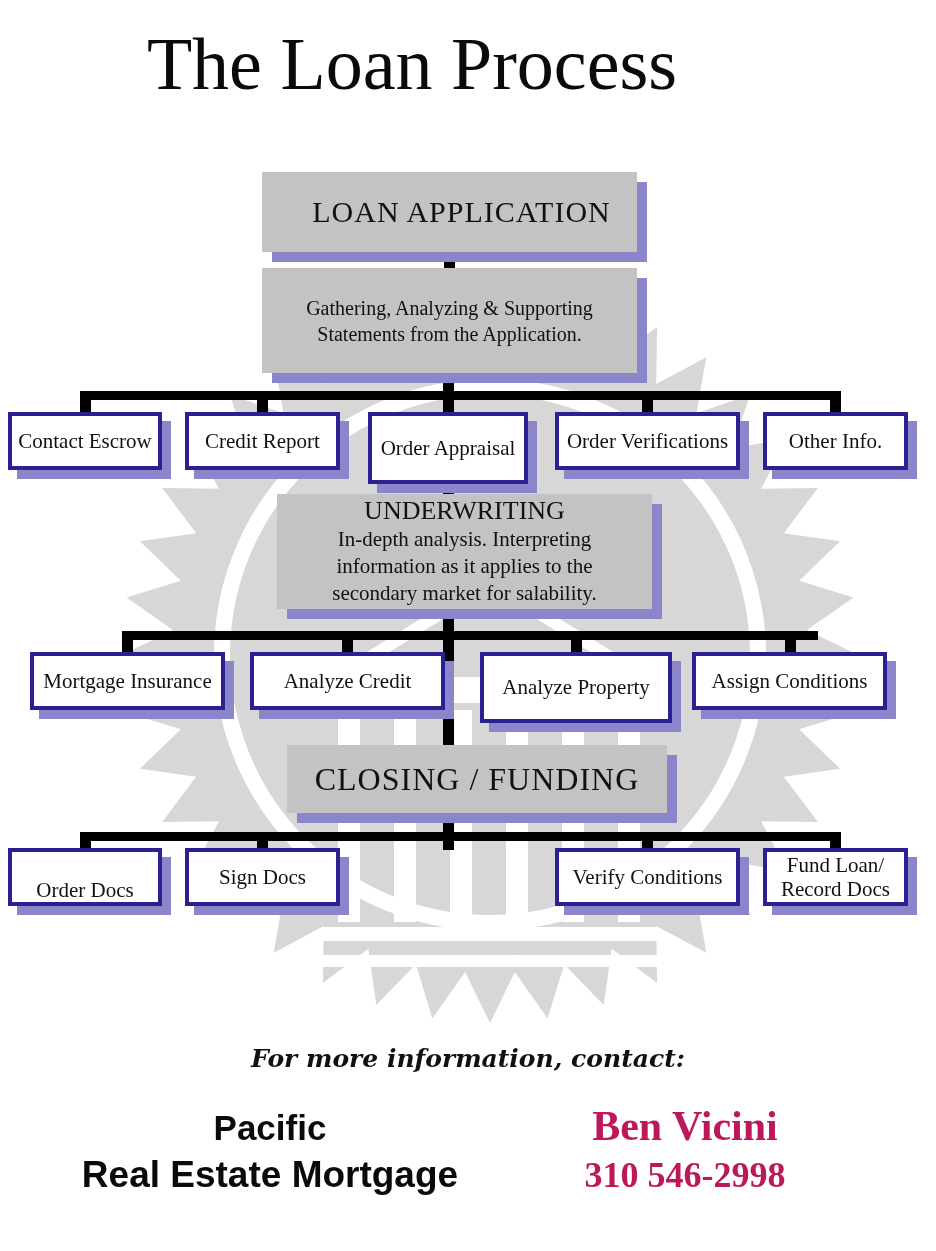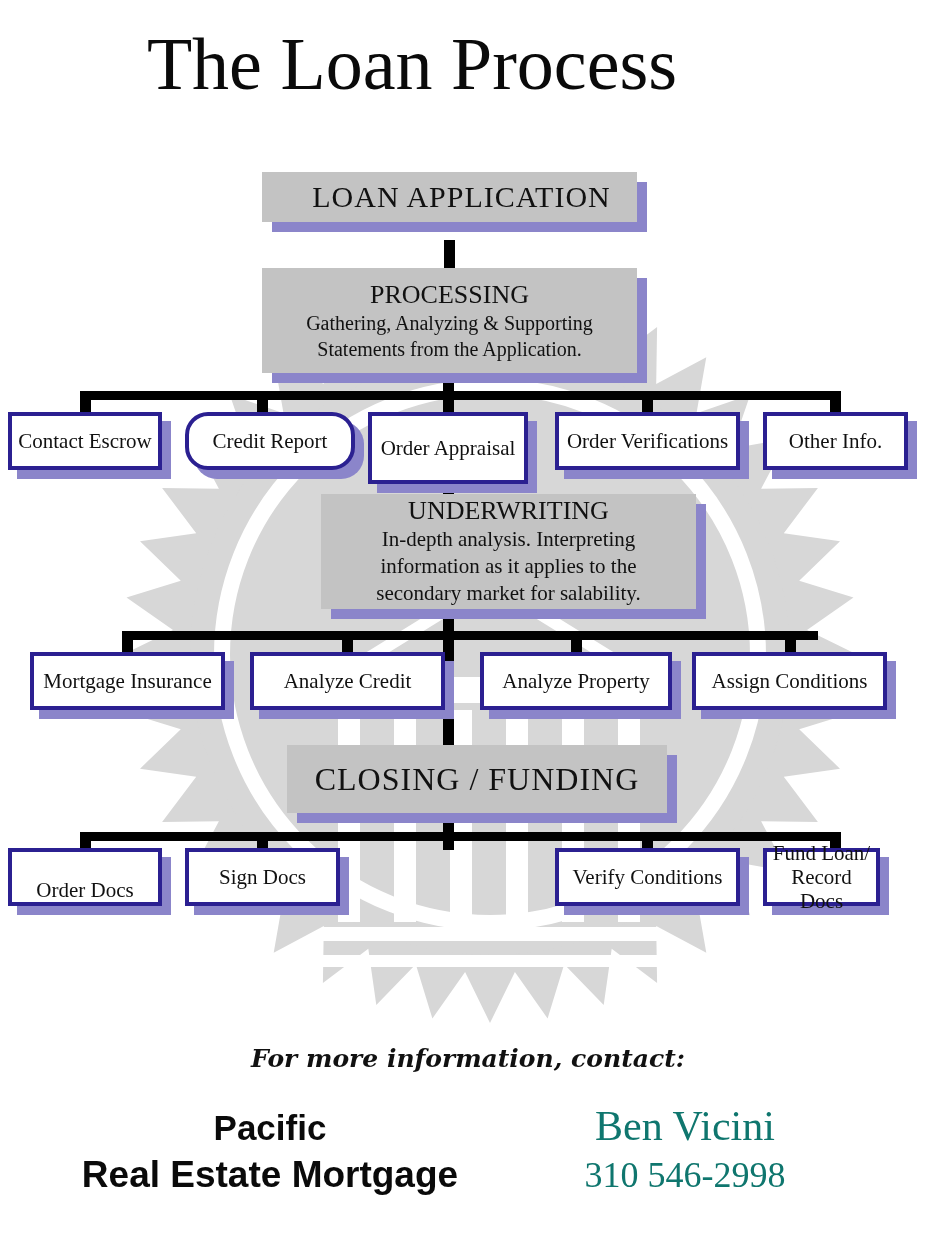--- a/index.html
+++ b/index.html
@@ -20,21 +20,21 @@
   .vline{position:absolute;width:11px;background:#000;z-index:1;}
   .hline{position:absolute;height:9px;background:#000;z-index:1;}
   .contact-note{position:absolute;left:100px;top:1044px;width:736px;text-align:center;
         font-family:"DejaVu Serif",serif;font-style:italic;font-weight:700;
         font-size:25px;z-index:2;}
   .company{position:absolute;left:40px;width:460px;text-align:center;z-index:2;
         font-family:"Liberation Sans",sans-serif;font-weight:800;color:#0a0a0a;}
   .company.l1{top:1108px;font-size:35px;}
   .company.l2{top:1154px;font-size:37px;}
   .agent{position:absolute;left:530px;width:310px;text-align:center;z-index:2;
-        font-family:"Liberation Serif",serif;font-weight:400;color:#0f766e;}
+        font-family:"Liberation Serif",serif;font-weight:700;color:#be185d;}
   .agent.name{top:1102px;font-size:42px;}
   .agent.phone{top:1154px;font-size:36px;}
 </style>
 </head>
 <body>
 
 <div class="page">
 
   <svg class="watermark" viewBox="0 0 800 800">
     <polygon id="starburst" fill="#d7d7d7" points="400.0,32.0 424.9,83.0 457.6,36.5 474.2,90.8 513.7,50.0 521.7,106.2 567.1,72.1 566.2,128.9 616.3,102.3 606.5,158.2 660.2,139.8 641.8,193.5 697.7,183.7 671.1,233.8 727.9,232.9 693.8,278.3 750.0,286.3 709.2,325.8 763.5,342.4 717.0,375.1 768.0,400.0 717.0,424.9 763.5,457.6 709.2,474.2 750.0,513.7 693.8,521.7 727.9,567.1 671.1,566.2 697.7,616.3 641.8,606.5 660.2,660.2 606.5,641.8 616.3,697.7 566.2,671.1 567.1,727.9 521.7,693.8 513.7,750.0 474.2,709.2 457.6,763.5 424.9,717.0 400.0,768.0 375.1,717.0 342.4,763.5 325.8,709.2 286.3,750.0 278.3,693.8 232.9,727.9 233.8,671.1 183.7,697.7 193.5,641.8 139.8,660.2 158.2,606.5 102.3,616.3 128.9,566.2 72.1,567.1 106.2,521.7 50.0,513.7 90.8,474.2 36.5,457.6 83.0,424.9 32.0,400.0 83.0,375.1 36.5,342.4 90.8,325.8 50.0,286.3 106.2,278.3 72.1,232.9 128.9,233.8 102.3,183.7 158.2,193.5 139.8,139.8 193.5,158.2 183.7,102.3 233.8,128.9 232.9,72.1 278.3,106.2 286.3,50.0 325.8,90.8 342.4,36.5 375.1,83.0"></polygon>
@@ -72,77 +72,76 @@
   <div class="vline" style="left:785px;top:631px;height:23px;"></div>
   <div class="vline" style="left:443px;top:631px;height:114px;"></div>
   <div class="vline" style="left:443px;top:811px;height:23px;"></div>
   <div class="hline" style="left:85px;top:832px;width:751px;"></div>
   <div class="vline" style="left:80px;top:832px;height:18px;"></div>
   <div class="vline" style="left:257px;top:832px;height:18px;"></div>
   <div class="vline" style="left:443px;top:832px;height:18px;"></div>
   <div class="vline" style="left:642px;top:832px;height:18px;"></div>
   <div class="vline" style="left:830px;top:832px;height:18px;"></div>
 
-  <div class="node gray" style="left:262px;top:172px;width:375px;height:50px;padding-left:24px;">
+  <div class="node gray" style="left:262px;top:172px;width:375px;height:80px;padding-left:24px;">
     <div class="h1">LOAN APPLICATION</div>
   </div>
 
   <div class="node gray" style="left:262px;top:268px;width:375px;height:105px;">
-    <div class="h2">PROCESSING</div>
     <div class="body" style="width:330px;">Gathering, Analyzing &amp; Supporting Statements from the Application.</div>
   </div>
 
   <div class="node white" style="left:8px;top:412px;width:154px;height:58px;">
     <div class="leaf-label">Contact Escrow</div>
   </div>
-  <div class="node white" style="left:185px;top:412px;width:170px;height:58px;border-radius:23px;">
+  <div class="node white" style="left:185px;top:412px;width:155px;height:58px;">
     <div class="leaf-label">Credit Report</div>
   </div>
   <div class="node white" style="left:368px;top:412px;width:160px;height:72px;">
     <div class="leaf-label">Order Appraisal</div>
   </div>
   <div class="node white" style="left:555px;top:412px;width:185px;height:58px;">
     <div class="leaf-label">Order Verifications</div>
   </div>
   <div class="node white" style="left:763px;top:412px;width:145px;height:58px;">
     <div class="leaf-label">Other Info.</div>
   </div>
 
-  <div class="node gray" style="left:277px;top:494px;width:375px;height:115px;margin-left:44px;">
+  <div class="node gray" style="left:277px;top:494px;width:375px;height:115px;">
     <div class="h2">UNDERWRITING</div>
     <div class="body" style="width:300px;font-size:21px;">In-depth analysis. Interpreting information as it applies to the secondary market for salability.</div>
   </div>
 
   <div class="node white" style="left:30px;top:652px;width:195px;height:58px;">
     <div class="leaf-label">Mortgage Insurance</div>
   </div>
   <div class="node white" style="left:250px;top:652px;width:195px;height:58px;">
     <div class="leaf-label">Analyze Credit</div>
   </div>
-  <div class="node white" style="left:480px;top:652px;width:192px;height:58px;">
+  <div class="node white" style="left:480px;top:652px;width:192px;height:71px;">
     <div class="leaf-label">Analyze Property</div>
   </div>
   <div class="node white" style="left:692px;top:652px;width:195px;height:58px;">
     <div class="leaf-label">Assign Conditions</div>
   </div>
 
   <div class="node gray" style="left:287px;top:745px;width:380px;height:68px;">
     <div class="h3">CLOSING / FUNDING</div>
   </div>
 
   <div class="node white" style="left:8px;top:848px;width:154px;height:58px;justify-content:flex-end;">
     <div class="leaf-label">Order Docs</div>
   </div>
   <div class="node white" style="left:185px;top:848px;width:155px;height:58px;">
     <div class="leaf-label">Sign Docs</div>
   </div>
   <div class="node white" style="left:555px;top:848px;width:185px;height:58px;">
     <div class="leaf-label">Verify Conditions</div>
   </div>
-  <div class="node white" style="left:763px;top:848px;width:117px;height:58px;">
+  <div class="node white" style="left:763px;top:848px;width:145px;height:58px;">
     <div class="leaf-label">Fund Loan/
 Record Docs</div>
   </div>
 
   <div class="contact-note">For more information, contact:</div>
   <div class="company l1">Pacific</div>
   <div class="company l2">Real Estate Mortgage</div>
   <div class="agent name">Ben Vicini</div>
   <div class="agent phone">310 546-2998</div>
 

